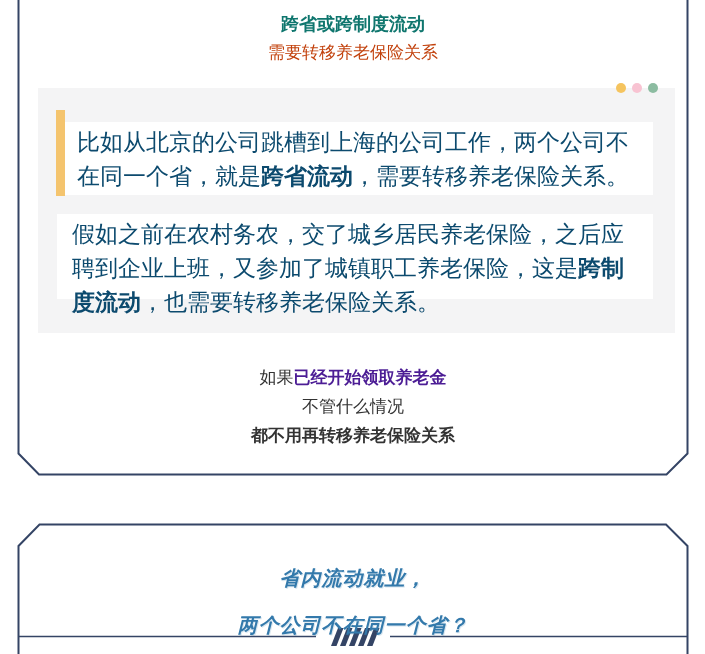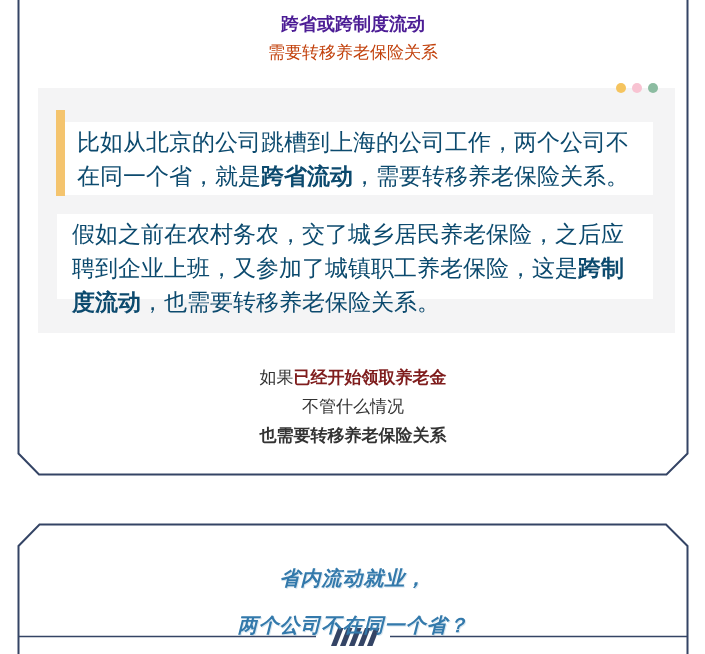--- a/index.html
+++ b/index.html
@@ -70,44 +70,44 @@
     <path d="M331,646 L338,628 L343.5,628 L336.5,646 Z"></path>
     <path d="M340,646 L347,628 L352.5,628 L345.5,646 Z"></path>
     <path d="M349,646 L356,628 L361.5,628 L354.5,646 Z"></path>
     <path d="M358,646 L365,628 L370.5,628 L363.5,646 Z"></path>
     <path d="M367,646 L374,628 L379.5,628 L372.5,646 Z"></path>
   </g>
 </svg>
 
 <div class="content">
 
-  <h2 class="title" style="color: #4c1d95;">跨省或跨制度流动</h2>
+  <h2 class="title" style="color: #0f766e;">跨省或跨制度流动</h2>
 
   <div class="subtitle">需要转移养老保险关系</div>
 
   <div class="gray-card"></div>
 
   <span class="dot" style="left: 616px; background: rgb(245, 196, 95);"></span>
   <span class="dot" style="left: 632px; background: rgb(248, 195, 210);"></span>
   <span class="dot" style="left: 648px; background: rgb(140, 188, 161);"></span>
 
   <div class="accent-bar bar-left" style="background: rgb(244, 196, 110);"></div>
   <div class="white-block block-1">
     <p><span>比如从北京的公司跳槽到上海的公司工作，两个公司不在同一个省，就是</span><span class="b">跨省流动</span><span>，需要转移养老保险关系。</span></p>
   </div>
 
   <div class="accent-bar bar-right" style="background: rgb(249, 205, 218);"></div>
   <div class="white-block block-2">
     <p><span>假如之前在农村务农，交了城乡居民养老保险，之后应聘到企业上班，又参加了城镇职工养老保险，这是</span><span class="b">跨制度流动</span><span>，也需要转移养老保险关系。</span></p>
   </div>
 
   <div class="conclusion">
-    <p><span>如果</span><span class="b" style="color: #7f1d1d;">已经开始领取养老金</span></p>
+    <p><span>如果</span><span class="b" style="color: #4c1d95;">已经开始领取养老金</span></p>
     <p>不管什么情况</p>
-    <p class="b">也需要转移养老保险关系</p>
+    <p class="b">都不用再转移养老保险关系</p>
   </div>
 
   <div class="next-title" style="color: rgb(51, 121, 171);">
     <p>省内流动就业，</p>
     <p>两个公司不在同一个省？</p>
   </div>
 
 </div>
 
 </body></html>

